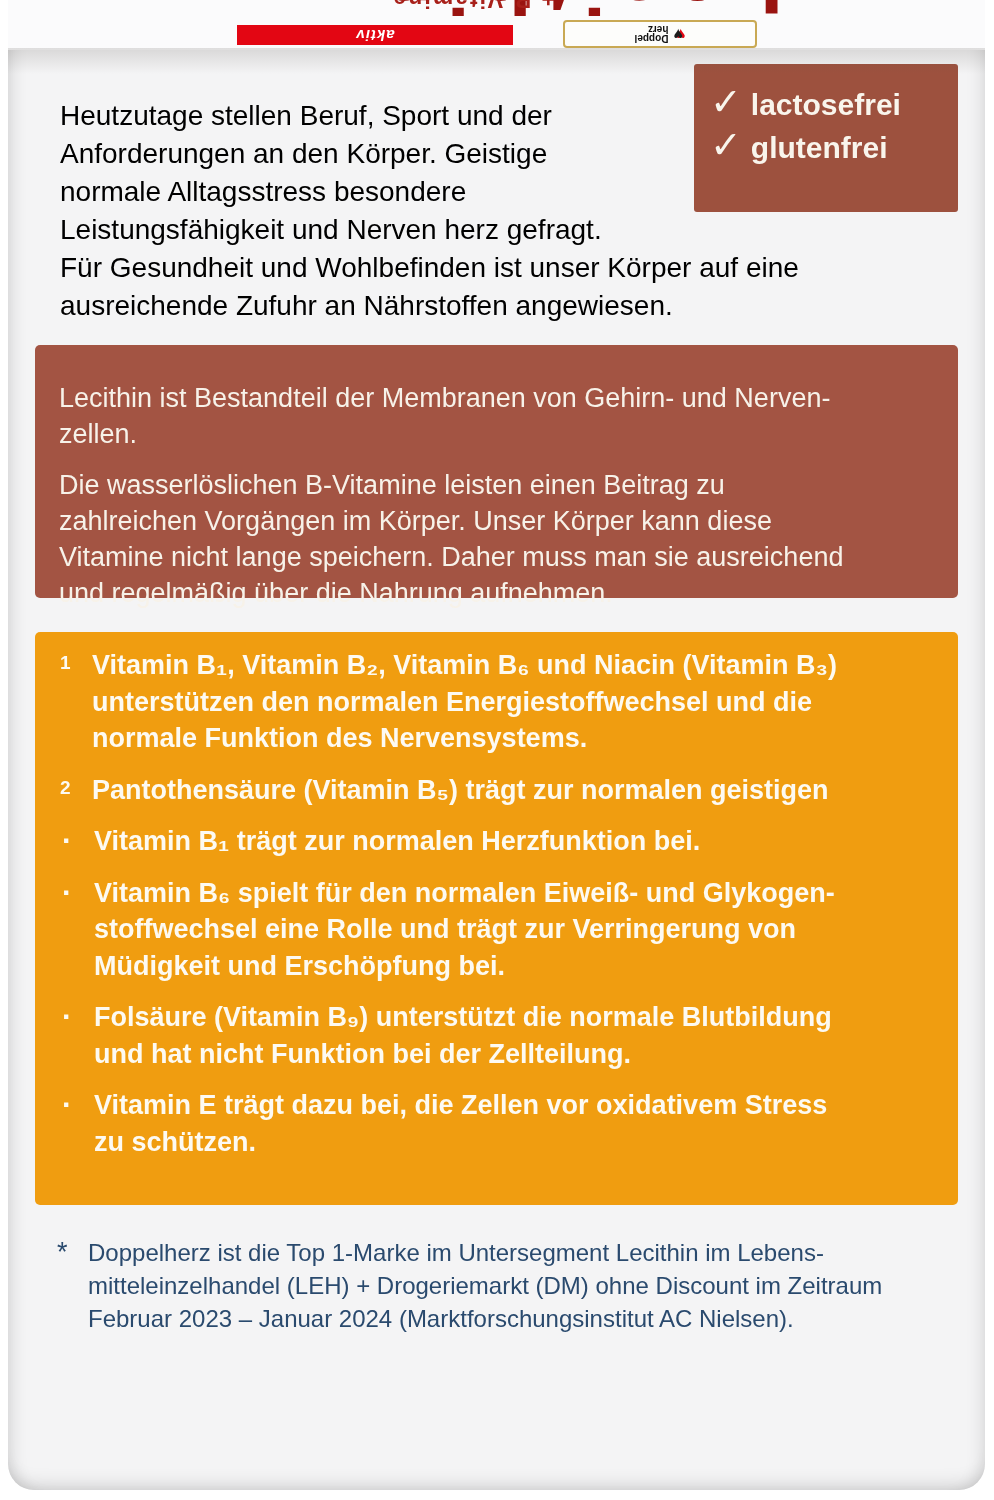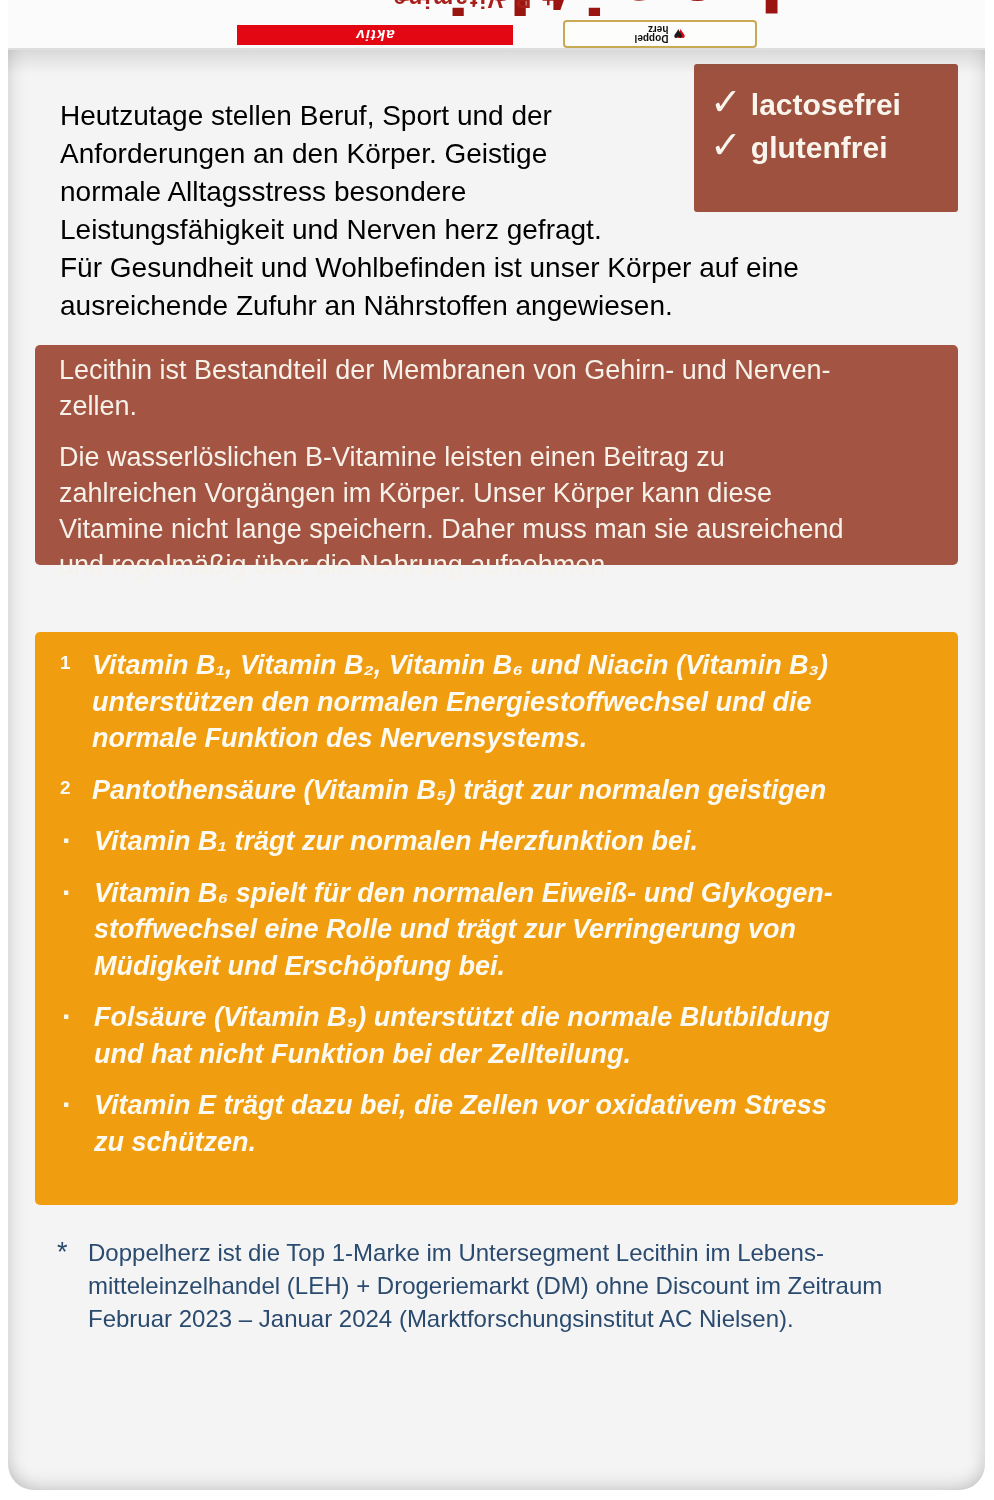--- a/index.html
+++ b/index.html
@@ -37,32 +37,32 @@
   .intro{position:absolute;left:52px;top:97px;width:905px;font-size:28px;line-height:38px;color:#000000;}
   .tline{white-space:nowrap;}
 
   
   .freebox{position:absolute;left:686px;top:64px;width:264px;height:148px;background:#9d513e;border-radius:3px;
     color:#f9f5ec;box-sizing:border-box;padding:24px 0 0 16px;display:flex;flex-direction:column;gap:9px;z-index:2;}
   .freerow{display:flex;align-items:center;gap:9px;font-size:30px;font-weight:bold;}
   .check{font-size:38px;font-weight:400;line-height:30px;transform:translateY(-3px);}
 
   
-  .brownbox{position:absolute;left:27px;top:345px;width:923px;height:220px;background:#a35443;border-radius:5px;
-    color:#f7f2e9;box-sizing:border-box;padding:7px 24px;font-size:27px;line-height:36px;}
+  .brownbox{position:absolute;left:27px;top:345px;width:923px;height:253px;background:#a35443;border-radius:5px;
+    color:#f7f2e9;box-sizing:border-box;padding:35px 24px;font-size:27px;line-height:36px;}
   .bpara + .bpara{margin-top:15px;}
 
   
   .orangebox{position:absolute;left:27px;top:632px;width:923px;height:573px;background:#f09d10;border-radius:5px;
     box-sizing:border-box;padding:15px 18px 0 22px;color:#fdfaf2;font-size:27px;font-weight:bold;line-height:36.5px;}
   .vitem{display:flex;margin-bottom:15px;}
   .marker{width:32px;flex:none;}
   .marker-sup{font-size:19px;transform:translateY(-2px);padding-left:3px;}
   .marker-dot{font-size:30px;padding-left:5px;}
-  .vlines{flex:1;font-style:italic;}
+  .vlines{flex:1;}
 
   
   .footnote{position:absolute;left:49px;top:1236px;display:flex;color:#2a4a6e;font-size:24px;line-height:33px;}
   .fn-marker{width:31px;flex:none;font-size:27px;}
 </style>
 </head>
 <body>
 
 <div class="stage">
   <div class="package">

